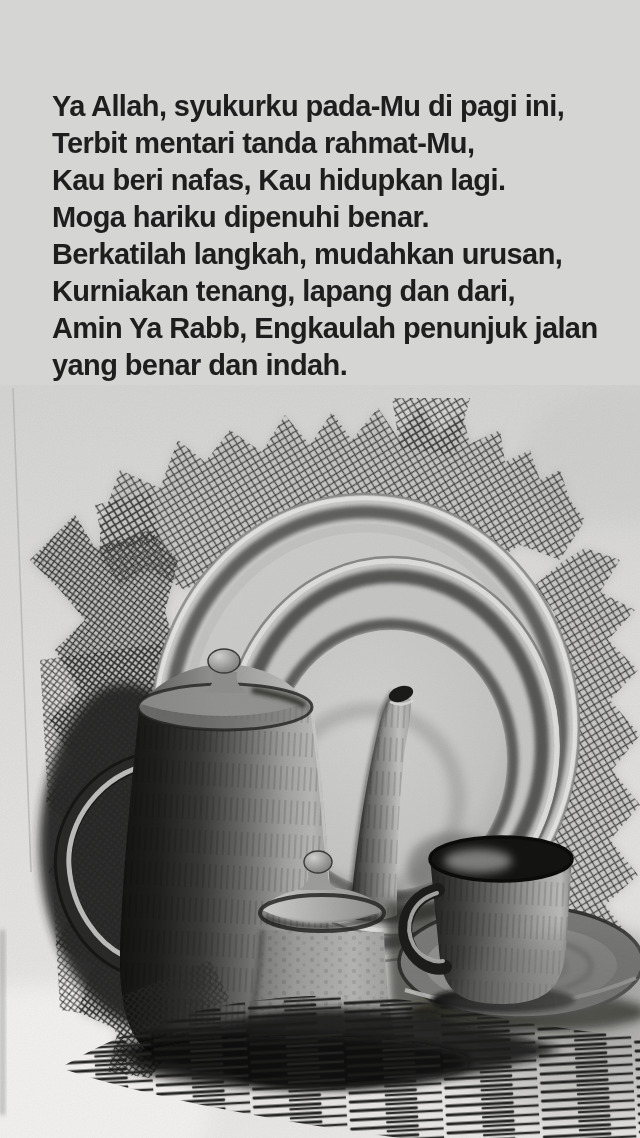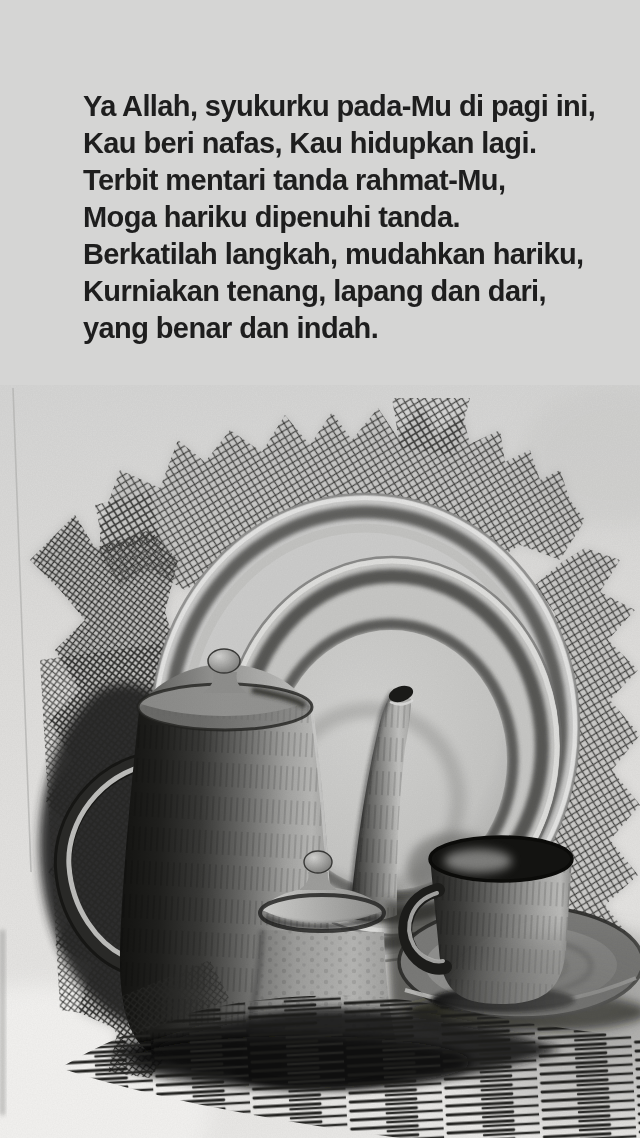--- a/index.html
+++ b/index.html
@@ -7,36 +7,37 @@
     position:relative;width:640px;height:1138px;overflow:hidden;
     background:#d5d5d4;
     font-family:"Liberation Sans",sans-serif;
   }
   .poem{
     position:absolute;left:52px;top:88px;right:20px;
     font-weight:bold;font-size:29px;line-height:37px;
     letter-spacing:-0.6px;color:#1e1e1e;
     white-space:nowrap;
   }
-  .poem .line{height:37px;margin-left:31px;}
+  .poem .line{height:37px;}
   .sketch-wrap{position:absolute;left:0;top:385px;width:640px;height:753px;}
   svg{display:block;}
 </style>
 </head>
 <body>
 
 <div class="page">
 
   <div class="poem">
     <div class="line">Ya Allah, syukurku pada-Mu di pagi ini,</div>
+    <div class="line">Terbit mentari tanda rahmat-Mu,</div>
     <div class="line">Kau beri nafas, Kau hidupkan lagi.</div>
-    <div class="line">Terbit mentari tanda rahmat-Mu,</div>
-    <div class="line">Moga hariku dipenuhi tanda.</div>
-    <div class="line">Berkatilah langkah, mudahkan hariku,</div>
+    <div class="line">Moga hariku dipenuhi benar.</div>
+    <div class="line">Berkatilah langkah, mudahkan urusan,</div>
     <div class="line">Kurniakan tenang, lapang dan dari,</div>
+    <div class="line">Amin Ya Rabb, Engkaulah penunjuk jalan</div>
     <div class="line">yang benar dan indah.</div>
   </div>
 
   <div class="sketch-wrap">
   <svg width="640" height="753" viewBox="0 385 640 753" xmlns="http://www.w3.org/2000/svg">
     <defs>
       <linearGradient id="paperg" x1="0" y1="0" x2="0" y2="1">
         <stop offset="0" stop-color="#d5d5d4"></stop>
         <stop offset="0.35" stop-color="#dedddb"></stop>
         <stop offset="1" stop-color="#e9e8e6"></stop>

